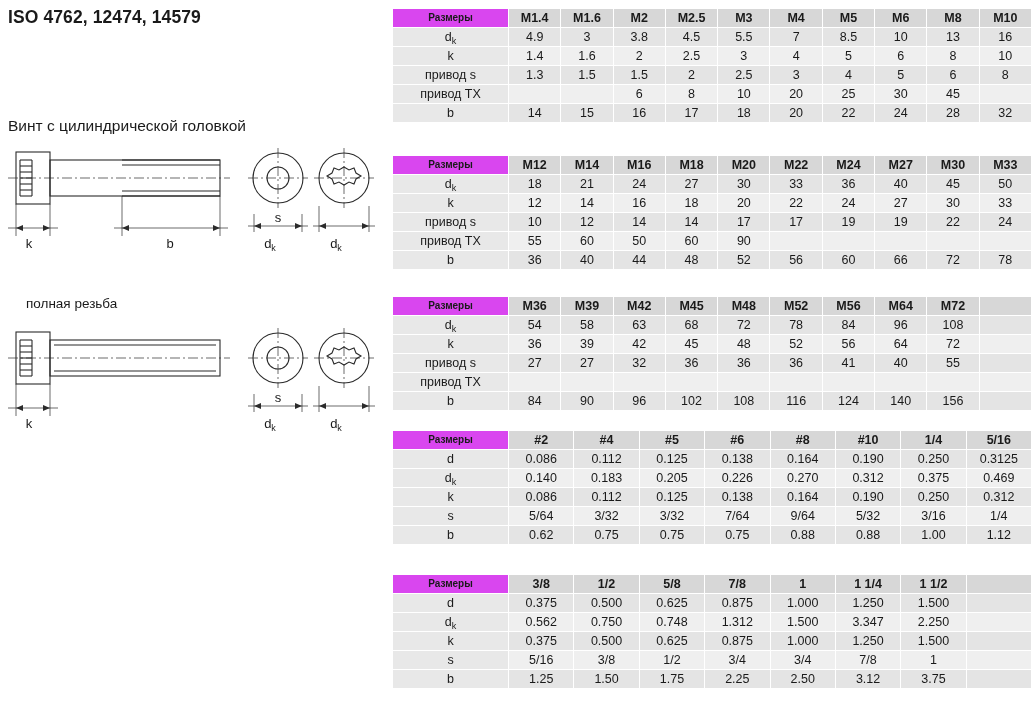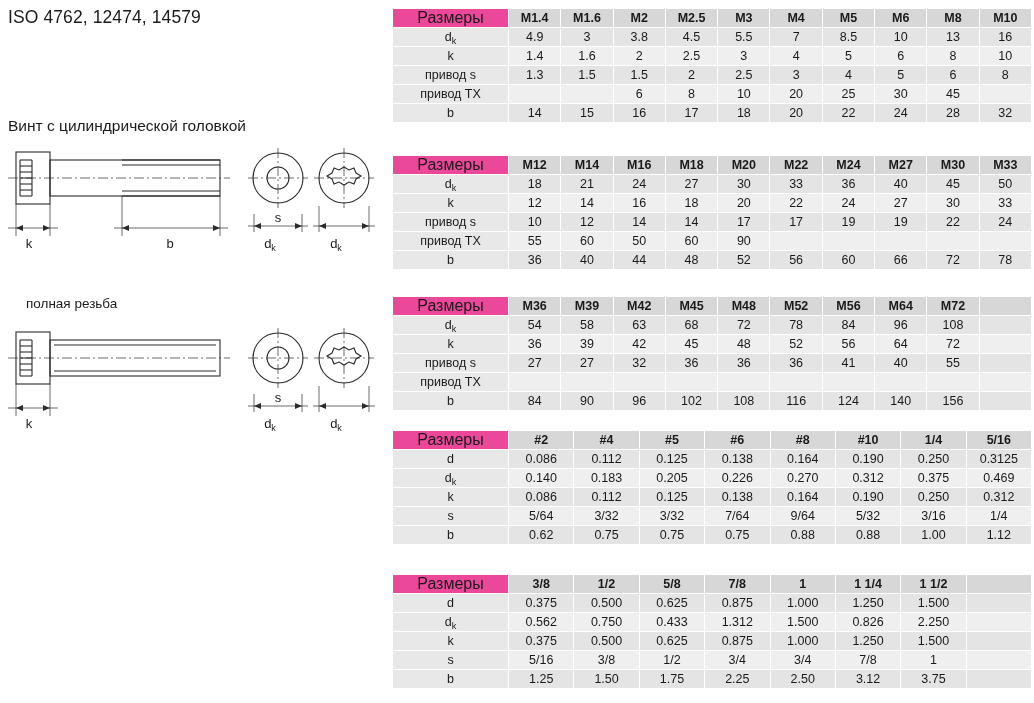--- a/index.html
+++ b/index.html
@@ -29,21 +29,21 @@
     height: 703px;
   }
   .title-block {
     position: absolute;
     left: 8px;
     top: 6px;
     width: 370px;
   }
   .title-line {
     font-size: 17.5px;
-    font-weight: normal;
+    font-weight: bold;
     line-height: 23px;
     letter-spacing: 0.1px;
   }
   .subtitle {
     position: absolute;
     left: 8px;
     top: 88px;
     font-size: 15.5px;
     line-height: 20px;
     white-space: nowrap;
@@ -79,23 +79,23 @@
   table.dim-table td, table.dim-table th {
     border: 1px solid #ffffff;
     text-align: center;
     height: 18px;
     line-height: 16px;
     padding: 0 2px;
     overflow: hidden;
     white-space: nowrap;
   }
   .hdr-label {
-    background: #ec4899;
-    font-weight: normal;
-    font-size: 16px;
+    background: #d946ef;
+    font-weight: bold;
+    font-size: 10px;
   }
   .hdr-cell {
     background: #d7d7d7;
     font-weight: bold;
     font-size: 12.5px;
   }
   .row-label {
     background: #e8e8e8;
     font-size: 12.5px;
   }
@@ -666,24 +666,24 @@
               <td class="cell-shade-a">0.875</td>
               <td class="cell-shade-a">1.000</td>
               <td class="cell-shade-a">1.250</td>
               <td class="cell-shade-a">1.500</td>
               <td class="cell-shade-a"></td>
             </tr>
             <tr>
               <td class="row-label">d<sub class="k-sub">k</sub></td>
               <td class="cell-shade-b">0.562</td>
               <td class="cell-shade-b">0.750</td>
-              <td class="cell-shade-b">0.433</td>
+              <td class="cell-shade-b">0.748</td>
               <td class="cell-shade-b">1.312</td>
               <td class="cell-shade-b">1.500</td>
-              <td class="cell-shade-b">0.826</td>
+              <td class="cell-shade-b">3.347</td>
               <td class="cell-shade-b">2.250</td>
               <td class="cell-shade-b"></td>
             </tr>
             <tr>
               <td class="row-label">k</td>
               <td class="cell-shade-a">0.375</td>
               <td class="cell-shade-a">0.500</td>
               <td class="cell-shade-a">0.625</td>
               <td class="cell-shade-a">0.875</td>
               <td class="cell-shade-a">1.000</td>

